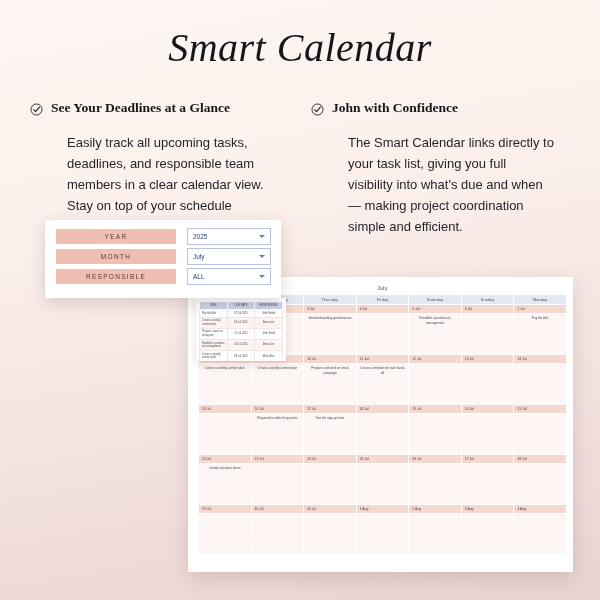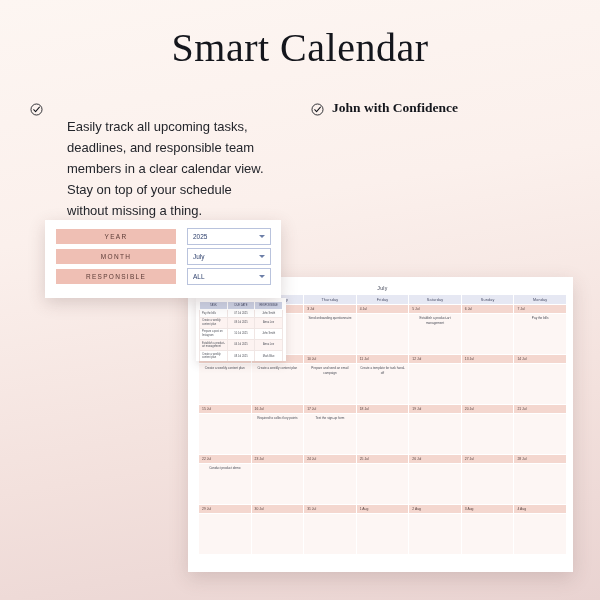--- a/index.html
+++ b/index.html
@@ -18,20 +18,21 @@
   
   .page-title {
     text-align: center;
     font-family: "Liberation Serif", serif;
     font-size: 40px;
     font-weight: 400;
     color: #14161c;
     letter-spacing: 0.5px;
     margin: 26px 0 0 0;
     line-height: 1.1;
+    font-style: italic;
   }
 
   
   .features {
     display: flex;
     gap: 22px;
     padding: 30px 30px 0 30px;
     box-sizing: border-box;
   }
   .feature {
@@ -219,33 +220,35 @@
 <div class="features">
 
   <div class="feature">
     <span class="check-icon">
       <svg width="13" height="13" viewBox="0 0 24 24">
         <circle cx="12" cy="12" r="10.2" fill="none" stroke="#14161c" stroke-width="1.6"></circle>
         <path d="M6.8 12.4 L10.3 16 L17.4 7.6" fill="none" stroke="#14161c" stroke-width="1.9" stroke-linecap="round" stroke-linejoin="round"></path>
       </svg>
     </span>
     <div class="feature-body">
+      <p class="feature-title">See Your Deadlines at a Glance</p>
       <p class="feature-text">Easily track all upcoming tasks, deadlines, and responsible team members in a clear calendar view. Stay on top of your schedule without missing a thing.</p>
     </div>
   </div>
 
   <div class="feature">
     <span class="check-icon">
       <svg width="13" height="13" viewBox="0 0 24 24">
         <circle cx="12" cy="12" r="10.2" fill="none" stroke="#14161c" stroke-width="1.6"></circle>
         <path d="M6.8 12.4 L10.3 16 L17.4 7.6" fill="none" stroke="#14161c" stroke-width="1.9" stroke-linecap="round" stroke-linejoin="round"></path>
       </svg>
     </span>
     <div class="feature-body">
       <p class="feature-title">John with Confidence</p>
+      <p class="feature-text">The Smart Calendar links directly to your task list, giving you full visibility into what's due and when — making project coordination simple and efficient.</p>
     </div>
   </div>
 
 </div>
 
 <div class="sheet-card">
   <div class="sheet-inner">
     <div class="sheet-title">July</div>
     <table class="cal">
       <thead>

